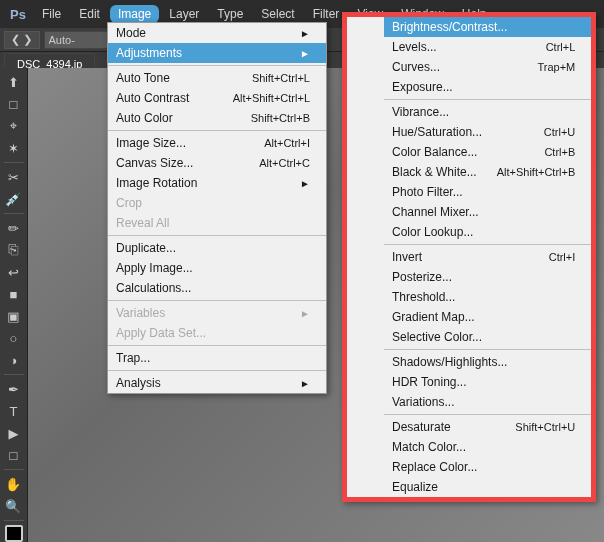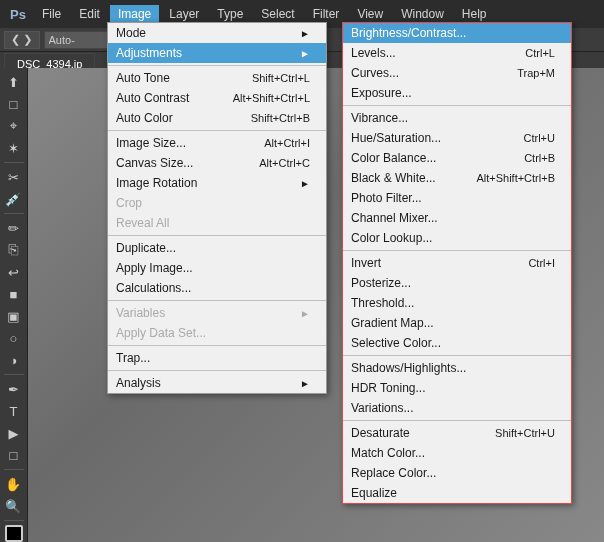--- a/index.html
+++ b/index.html
@@ -27,20 +27,21 @@
     .menu-bar-item {
       color: #d4d4d4;
       padding: 2px 8px;
       cursor: pointer;
       font-size: 12px;
       white-space: nowrap;
     }
     .menu-bar-item.active-menu {
       background: #4a9fd4;
       color: #fff;
+      border-radius: 6px;
     }
     .ps-logo {
       color: #9bb4d4;
       font-weight: bold;
       font-size: 13px;
       padding: 0 6px;
     }
 
     
     .toolbar {
@@ -196,27 +197,28 @@
       font-size: 11px;
       margin-left: 20px;
     }
     .menu-item .arrow {
       font-size: 10px;
     }
 
     
     .menu-adjustments {
       position: absolute;
-      top: 22px;
+      top: 12px;
       left: 342px;
       background: #f0f0f0;
-      border: 1px solid #ef4444;
+      border: 5px solid #ef4444;
       min-width: 230px;
       box-shadow: 2px 2px 6px rgba(0,0,0,0.4);
       pointer-events: all;
+      padding-left: 37px;
     }
     .menu-adjustments .menu-item.top-item {
       background: #4a9fd4;
       color: #fff;
     }
   </style>
 </head>
 <body>
 
 <div class="menu-bar">

